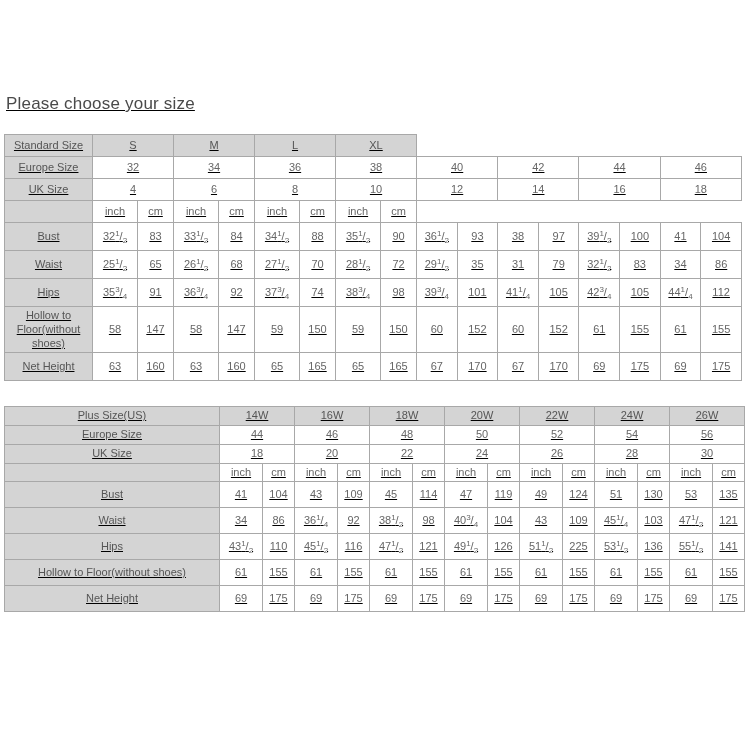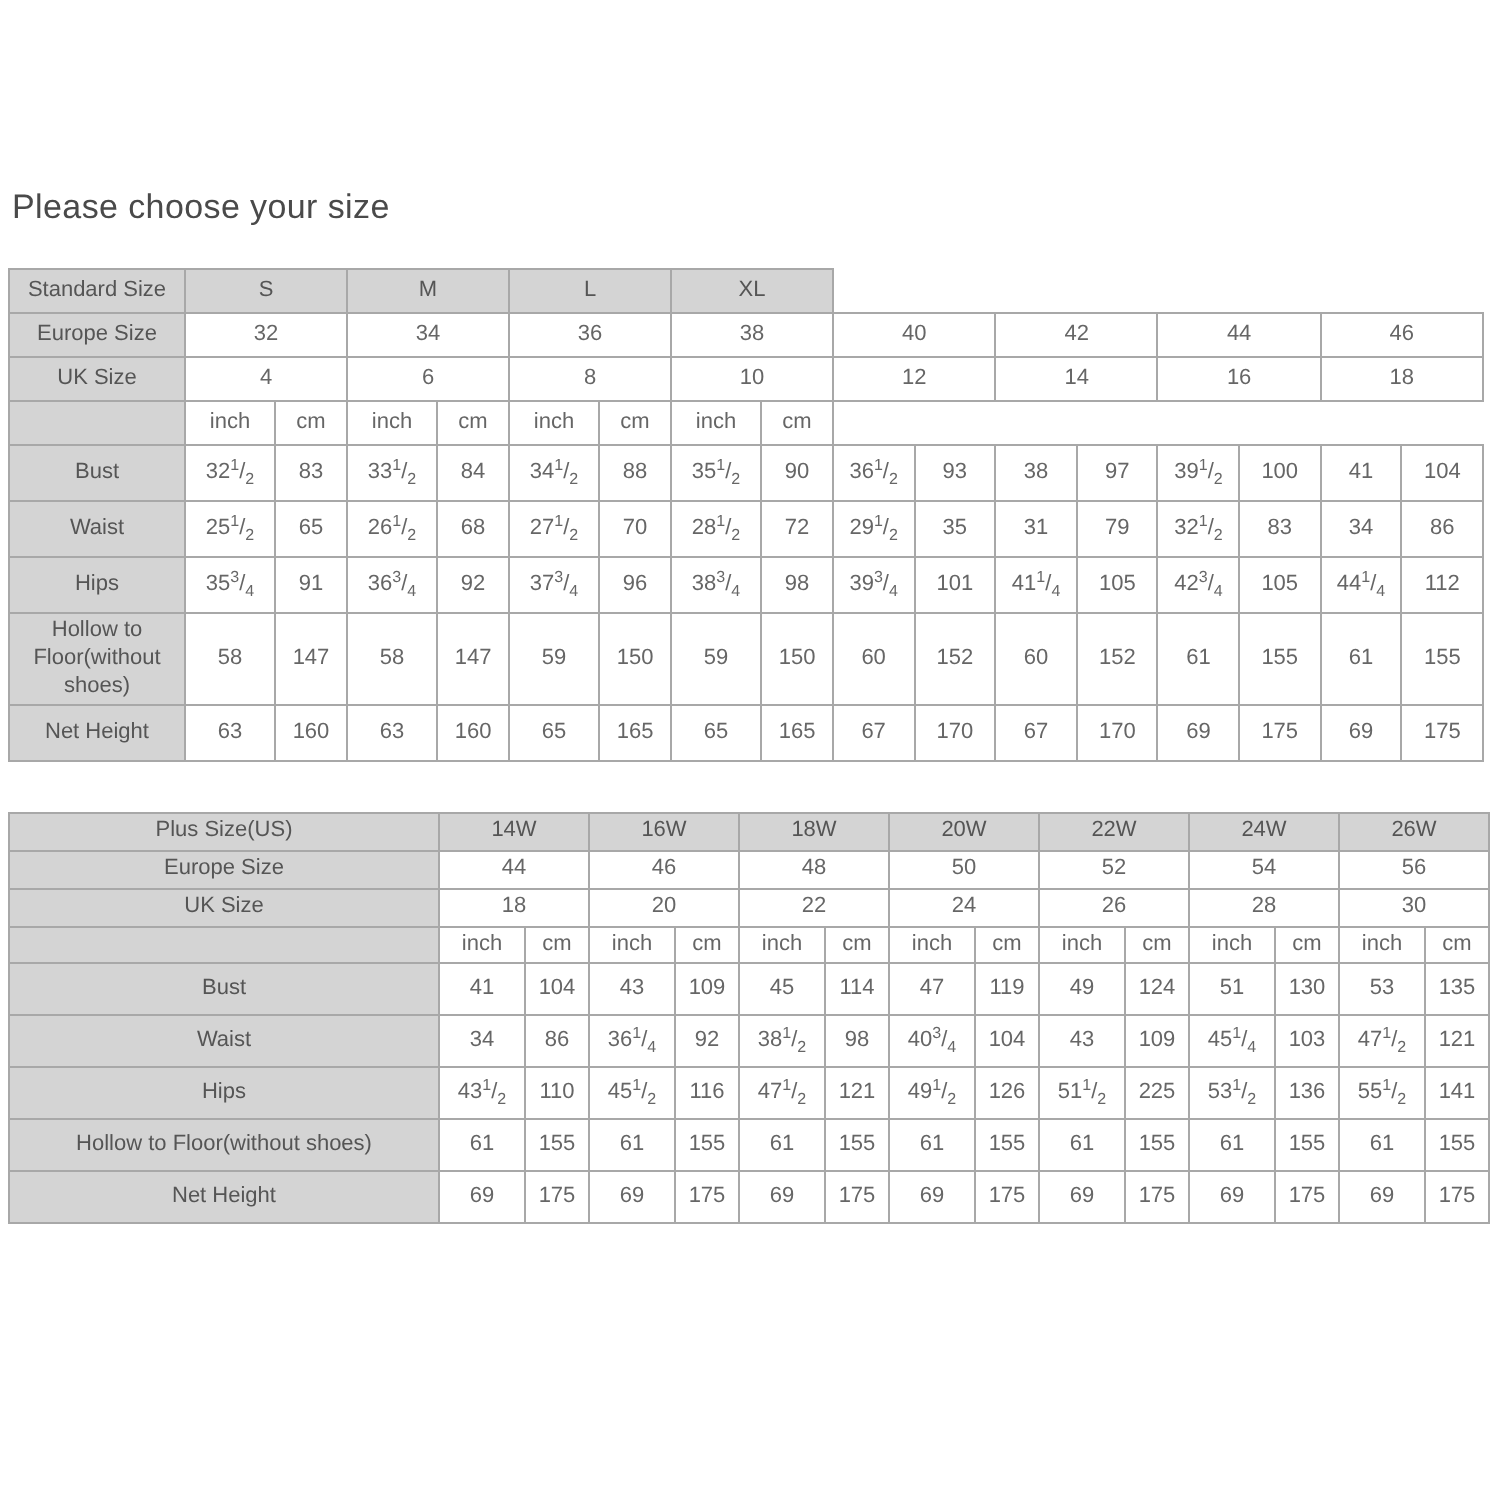--- a/index.html
+++ b/index.html
@@ -6,20 +6,21 @@
     margin: 0;
     padding: 0;
     background: #ffffff;
     width: 750px;
     height: 750px;
     font-family: "Liberation Sans", sans-serif;
     overflow: hidden;
   }
   .page {
     padding: 94px 4px 0 4px;
+    text-decoration: underline;
   }
   .title {
     font-size: 17px;
     font-weight: 400;
     color: #4a4a4a;
     margin: 0 0 20px 2px;
     letter-spacing: 0.2px;
   }
   table.size-table {
     border-collapse: collapse;
@@ -162,21 +163,21 @@
           <td>34</td>
           <td>86</td>
         </tr>
         <tr class="measure">
           <th class="hdr">Hips</th>
           <td>35<sup>3</sup>/<sub>4</sub></td>
           <td>91</td>
           <td>36<sup>3</sup>/<sub>4</sub></td>
           <td>92</td>
           <td>37<sup>3</sup>/<sub>4</sub></td>
-          <td>96</td>
+          <td>74</td>
           <td>38<sup>3</sup>/<sub>4</sub></td>
           <td>98</td>
           <td>39<sup>3</sup>/<sub>4</sub></td>
           <td>101</td>
           <td>41<sup>1</sup>/<sub>4</sub></td>
           <td>105</td>
           <td>42<sup>3</sup>/<sub>4</sub></td>
           <td>105</td>
           <td>44<sup>1</sup>/<sub>4</sub></td>
           <td>112</td>

